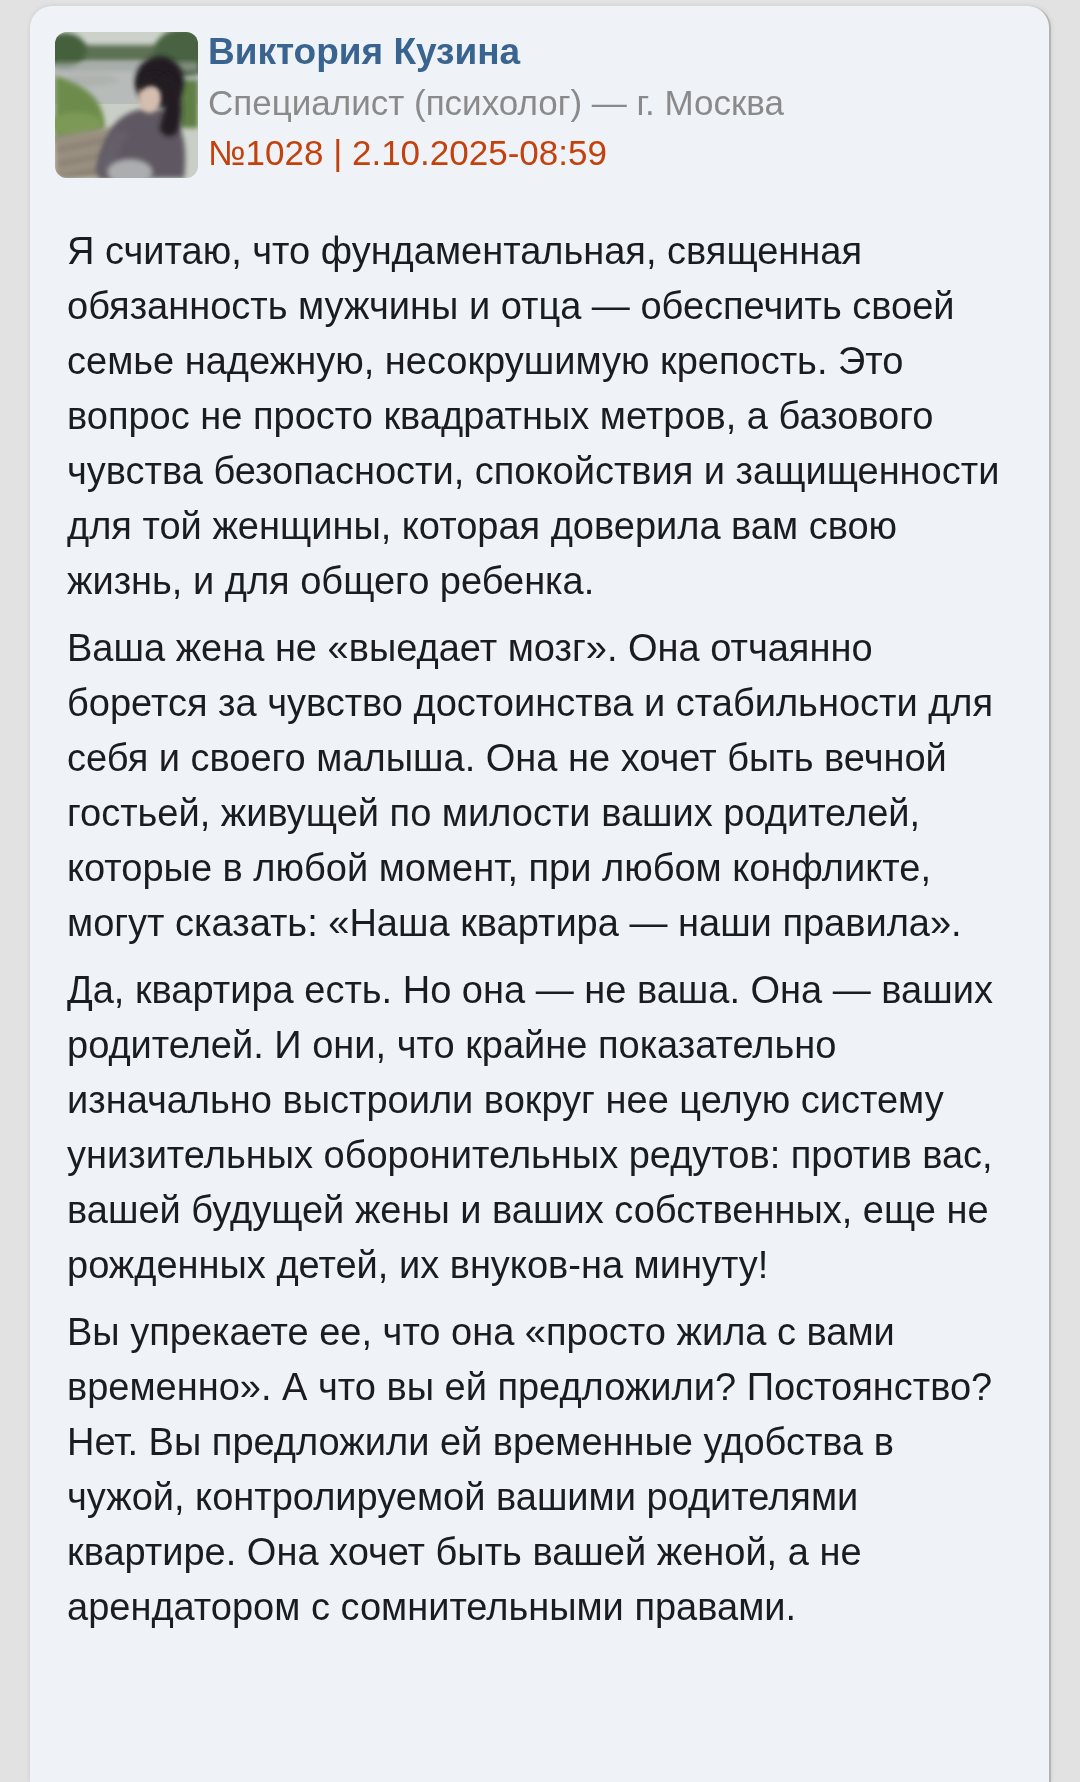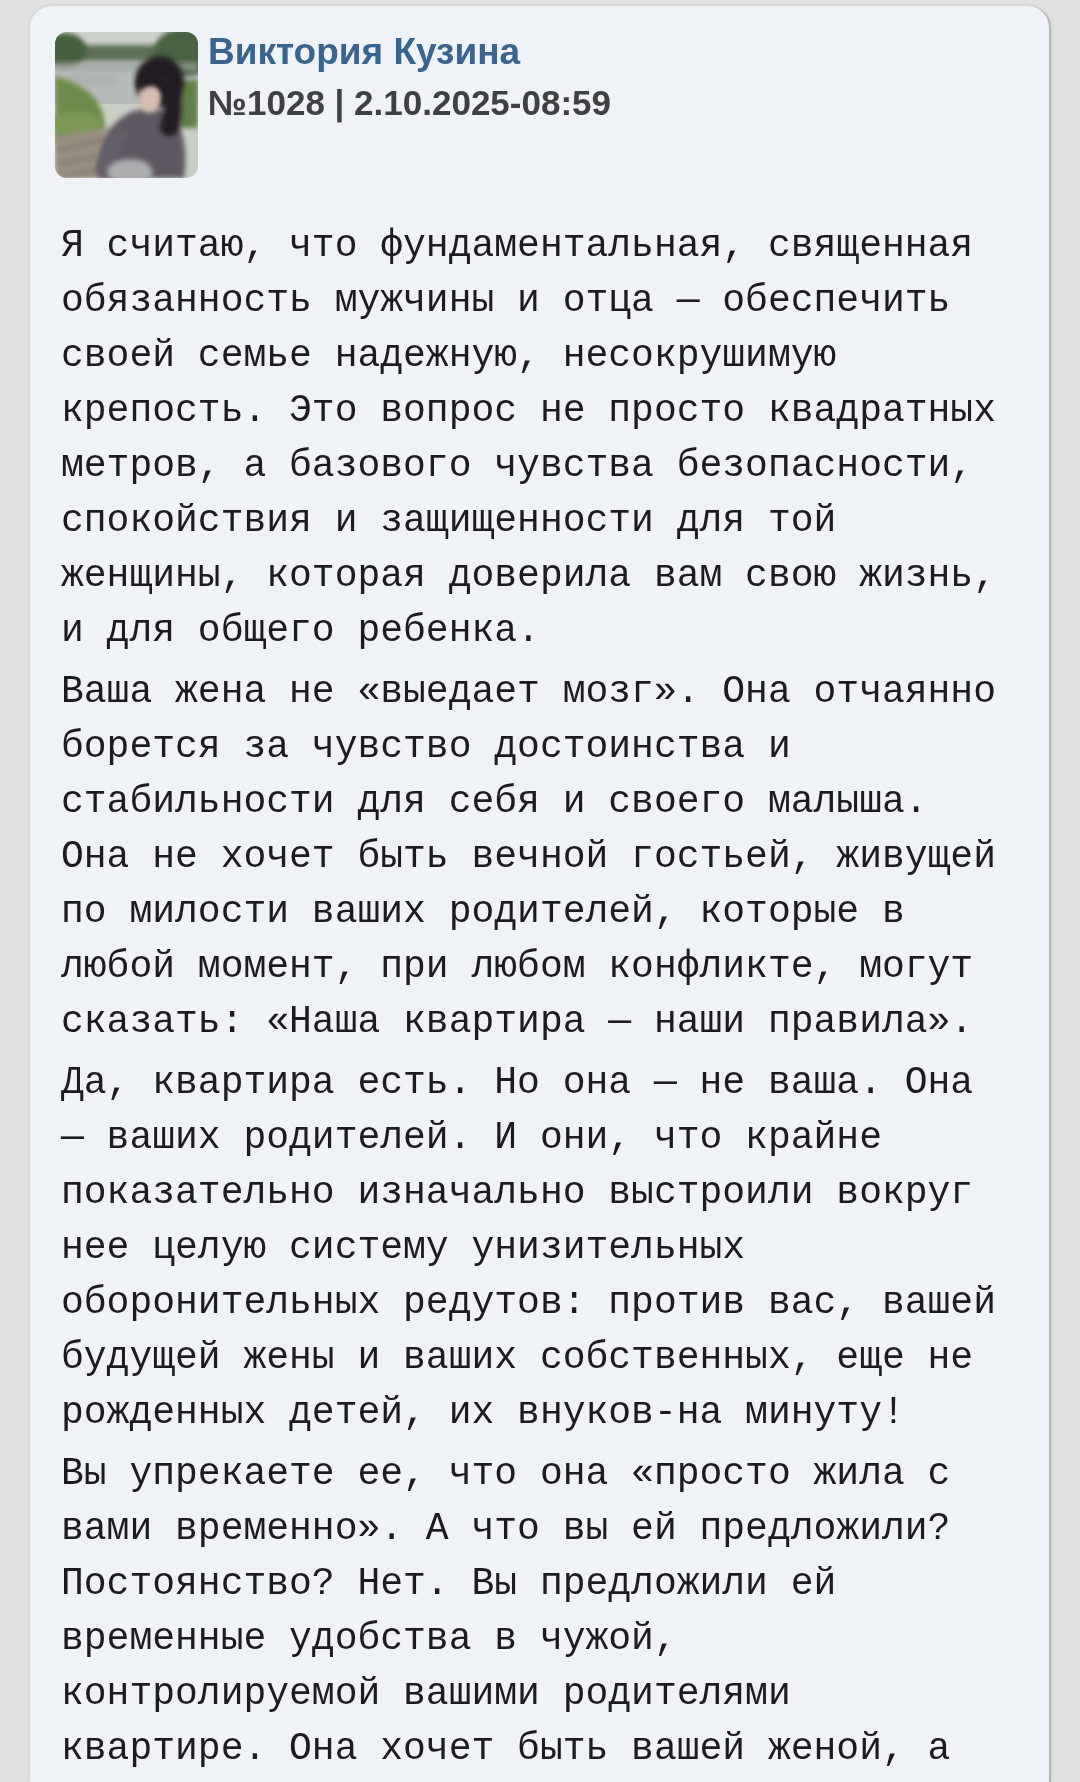--- a/index.html
+++ b/index.html
@@ -67,38 +67,36 @@
   }
   .author-role {
     font-size: 35px;
     line-height: 50px;
     color: #8a8a8a;
     white-space: nowrap;
   }
   .post-meta {
     font-size: 35px;
     line-height: 50px;
-    color: #404040;
+    color: #c2410c;
     white-space: nowrap;
-    font-weight: bold;
   }
   .content {
     position: absolute;
     left: 25px;
     top: 206px;
     width: 962px;
     font-size: 38px;
     line-height: 55px;
     color: #1a1c20;
     letter-spacing: 0;
   }
   .content p {
-    margin: 6px;
+    margin: 12px;
     padding: 0;
-    font-family: Liberation Mono, monospace;
   }
 </style>
 </head>
 <body>
 
 <div class="page">
   <div class="card">
 
     <div class="avatar">
 
@@ -141,20 +139,21 @@
         <ellipse cx="96" cy="66" rx="12" ry="15" fill="#d5beb0" filter="url(#soft)"></ellipse>
 
         <path d="M84,52 C88,42 102,38 112,45 L110,58 C101,51 92,53 86,59 Z" fill="#241f22" filter="url(#soft)"></path>
 
         <path d="M116,42 C130,56 132,84 124,100 C118,108 108,104 106,96 C112,80 112,60 107,46 Z" fill="#221d20" filter="url(#soft)"></path>
       </svg>
     </div>
 
     <div class="hmeta">
       <a class="author-name">Виктория Кузина</a>
+      <div class="author-role">Специалист (психолог) — г. Москва</div>
       <div class="post-meta">№1028 | 2.10.2025-08:59</div>
     </div>
 
     <div class="content" id="post-content">
         <p>Я считаю, что фундаментальная, священная обязанность мужчины и отца — обеспечить своей семье надежную, несокрушимую крепость. Это вопрос не просто квадратных метров, а базового чувства безопасности, спокойствия и защищенности для той женщины, которая доверила вам свою жизнь, и для общего ребенка.</p>
         <p>Ваша жена не «выедает мозг». Она отчаянно борется за чувство достоинства и стабильности для себя и своего малыша. Она не хочет быть вечной гостьей, живущей по милости ваших родителей, которые в любой момент, при любом конфликте, могут сказать: «Наша квартира — наши правила».</p>
         <p>Да, квартира есть. Но она — не ваша. Она — ваших родителей. И они, что крайне показательно изначально выстроили вокруг нее целую систему унизительных оборонительных редутов: против вас, вашей будущей жены и ваших собственных, еще не рожденных детей, их внуков-на минуту!</p>
         <p>Вы упрекаете ее, что она «просто жила с вами временно». А что вы ей предложили? Постоянство? Нет. Вы предложили ей временные удобства в чужой, контролируемой вашими родителями квартире. Она хочет быть вашей женой, а не арендатором с сомнительными правами.</p>
       </div>
 

